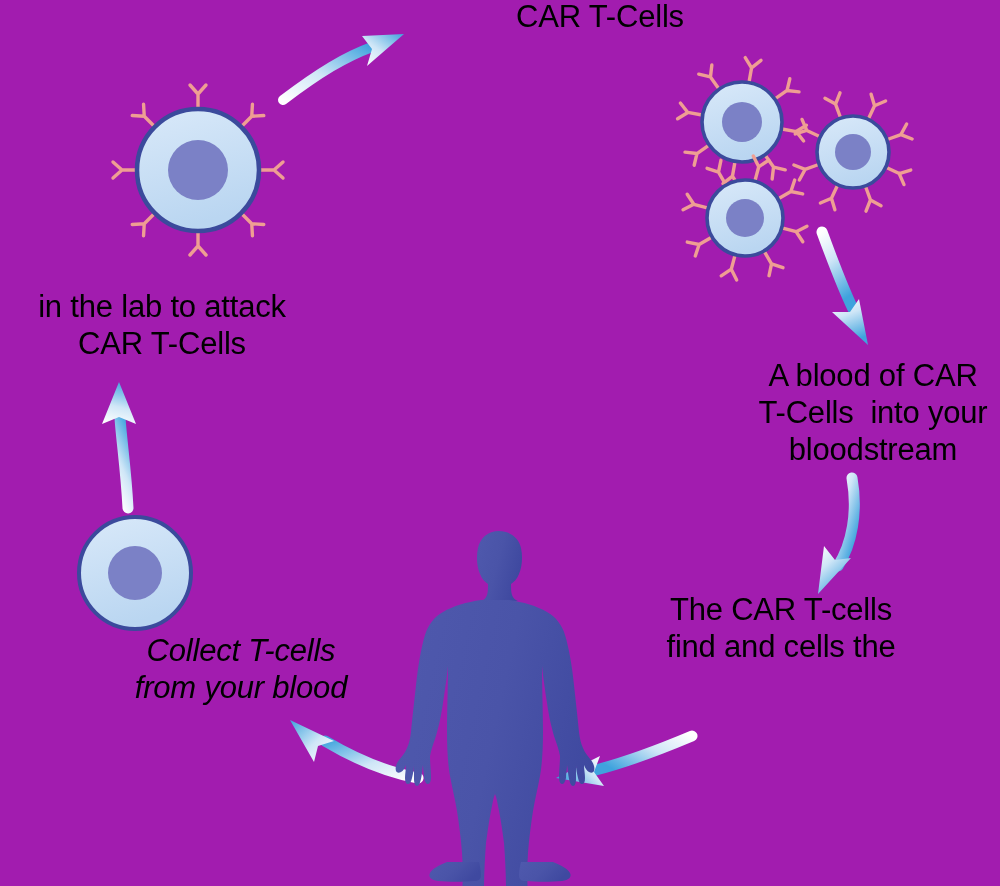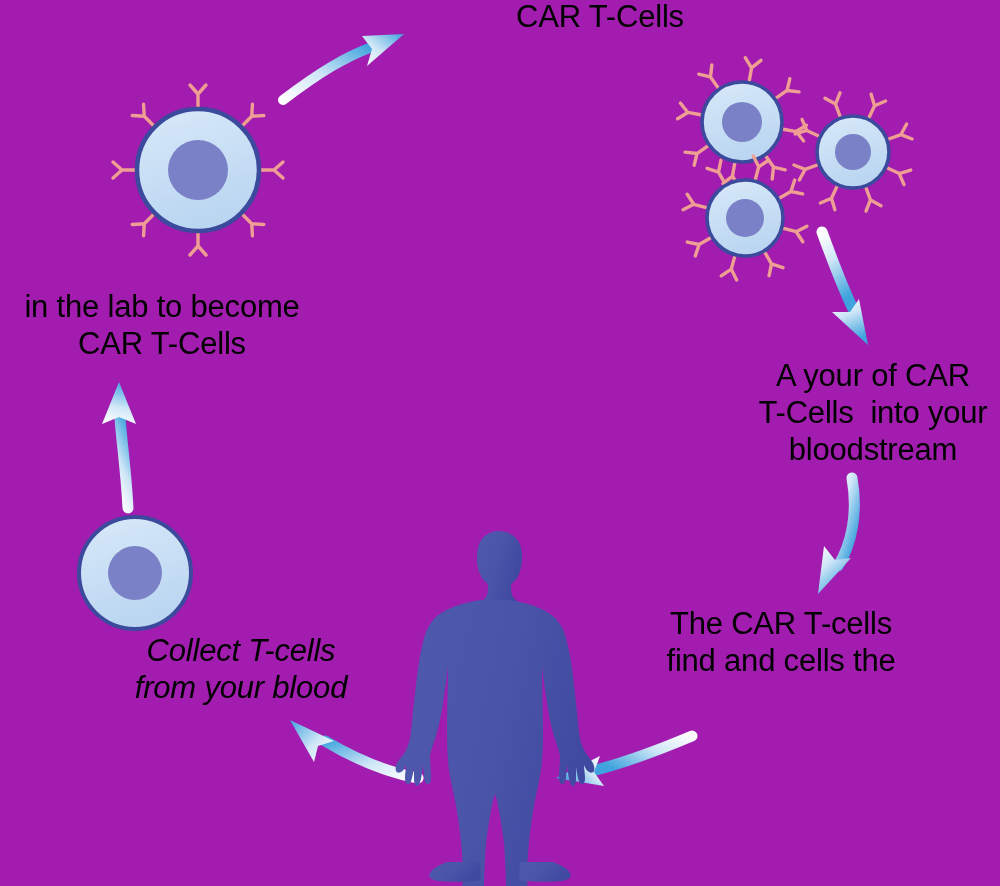--- a/index.html
+++ b/index.html
@@ -341,21 +341,21 @@
                c-10,-6 -24,-10 -38,-12
                z"></path>
 
       <path d="M447,862 c-8,3 -15,7 -17,11 c-2,4 1,7 8,8 c10,1 26,1 36,0 c5,0 7,-2 7,-6 c0,-4 -1,-9 -2,-13 z"></path>
       <path d="M553,862 c8,3 15,7 17,11 c2,4 -1,7 -8,8 c-10,1 -26,1 -36,0 c-5,0 -7,-2 -7,-6 c0,-4 1,-9 2,-13 z"></path>
     </g>
   </svg>
 
   <div class="label center" style="left:455px; top:-2px; width:290px;"><span>CAR T-Cells</span><br></div>
 
-  <div class="label center" style="left:742px; top:357px; width:262px;"><span>A your of CAR</span><br><span>T-Cells  into your</span><br><span>bloodstream</span></div>
-
-  <div class="label center" style="left:620px; top:605px; width:322px;"><span>The CAR T-cells</span><br><span>find and cells the</span><br></div>
+  <div class="label center" style="left:742px; top:357px; width:262px;"><span>A blood of CAR</span><br><span>T-Cells  into your</span><br><span>bloodstream</span></div>
+
+  <div class="label center" style="left:620px; top:591px; width:322px;"><span>The CAR T-cells</span><br><span>find and cells the</span><br></div>
 
   <div class="label center" style="left:96px; top:632px; width:290px;font-style:italic;"><span>Collect T-cells</span><br><span>from your blood</span></div>
 
-  <div class="label center" style="left:-12px; top:251px; width:348px;"><br><span>in the lab to become</span><br><span>CAR T-Cells</span></div>
+  <div class="label center" style="left:-12px; top:251px; width:348px;"><br><span>in the lab to attack</span><br><span>CAR T-Cells</span></div>
 
 </div>
 
 </body></html>

